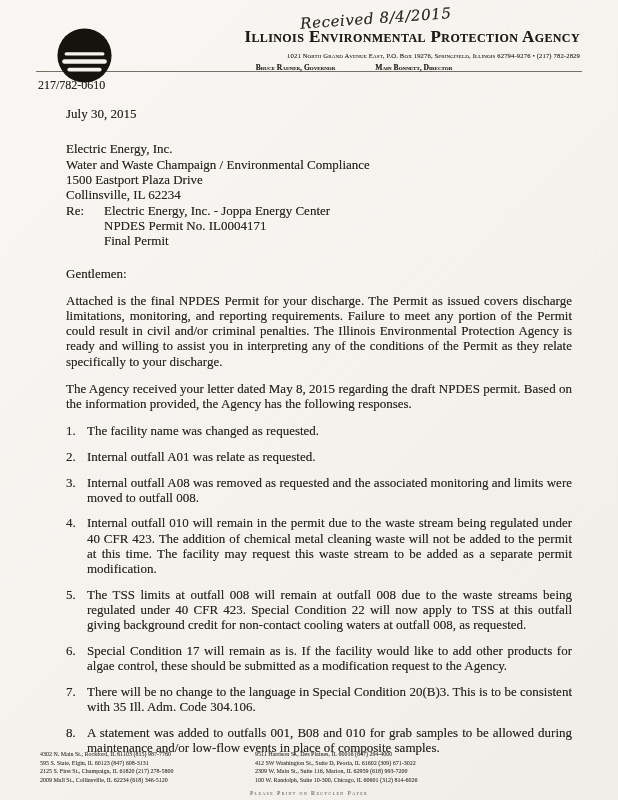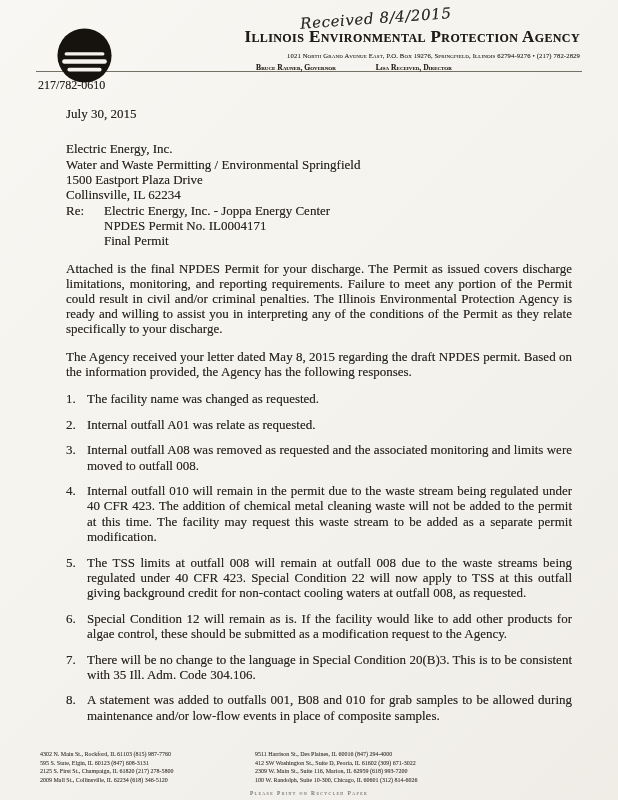--- a/index.html
+++ b/index.html
@@ -61,48 +61,49 @@
         <rect x="9" y="26.5" width="42" height="3.6" rx="1.8" fill="#f4f2ed"></rect>
         <rect x="6.5" y="34" width="47" height="4.6" rx="2.3" fill="#f4f2ed"></rect>
         <rect x="12" y="43" width="36" height="3.8" rx="1.9" fill="#f4f2ed"></rect>
       </svg>
     </div>
     <div class="header-text">
       <div class="agency-title">Illinois Environmental Protection Agency</div>
       <div class="agency-address">1021 North Grand Avenue East, P.O. Box 19276, Springfield, Illinois 62794-9276 • (217) 782-2829</div>
       <div class="officials">
         <span>Bruce Rauner, Governor</span>
-        <span>Lisa Received, Director</span>
+        <span>Main Bonnett, Director</span>
       </div>
     </div>
   </header>
 
   <div class="rule"></div>
 
   <div class="phone">217/782-0610</div>
 
   <main class="letter-body">
     <div class="date">July 30, 2015</div>
 
     <div class="recipient">
       <div>Electric Energy, Inc.</div>
-      <div>Water and Waste Permitting / Environmental Springfield</div>
+      <div>Water and Waste Champaign / Environmental Compliance</div>
       <div>1500 Eastport Plaza Drive</div>
       <div>Collinsville, IL 62234</div>
     </div>
 
     <div class="re-block">
       <span class="re-label">Re:</span>
       <div class="re-lines">
         <div>Electric Energy, Inc. - Joppa Energy Center</div>
         <div>NPDES Permit No. IL0004171</div>
         <div>Final Permit</div>
       </div>
     </div>
 
+    <div class="salutation">Gentlemen:</div>
 
     <p class="para">Attached is the final NPDES Permit for your discharge.  The Permit as issued covers discharge limitations, monitoring, and reporting requirements.  Failure to meet any portion of the Permit could result in civil and/or criminal penalties.  The Illinois Environmental Protection Agency is ready and willing to assist you in interpreting any of the conditions of the Permit as they relate specifically to your discharge.</p>
     <p class="para">The Agency received your letter dated May 8, 2015 regarding the draft NPDES permit.  Based on the information provided, the Agency has the following responses.</p>
 
     <div class="response-list">
       <div class="response-item">
         <span class="item-num">1.</span>
         <span class="item-text">The facility name was changed as requested.</span>
       </div>
       <div class="response-item">
@@ -116,21 +117,21 @@
       <div class="response-item">
         <span class="item-num">4.</span>
         <span class="item-text">Internal outfall 010 will remain in the permit due to the waste stream being regulated under 40 CFR 423.  The addition of chemical metal cleaning waste will not be added to the permit at this time.  The facility may request this waste stream to be added as a separate permit modification.</span>
       </div>
       <div class="response-item">
         <span class="item-num">5.</span>
         <span class="item-text">The TSS limits at outfall 008 will remain at outfall 008 due to the waste streams being regulated under 40 CFR 423.  Special Condition 22 will now apply to TSS at this outfall giving background credit for non-contact cooling waters at outfall 008, as requested.</span>
       </div>
       <div class="response-item">
         <span class="item-num">6.</span>
-        <span class="item-text">Special Condition 12 will remain as is.  If the facility would like to add other products for algae control, these should be submitted as a modification request to the Agency.</span>
+        <span class="item-text">Special Condition 17 will remain as is.  If the facility would like to add other products for algae control, these should be submitted as a modification request to the Agency.</span>
       </div>
       <div class="response-item">
         <span class="item-num">7.</span>
         <span class="item-text">There will be no change to the language in Special Condition 20(B)3.  This is to be consistent with 35 Ill. Adm. Code 304.106.</span>
       </div>
       <div class="response-item">
         <span class="item-num">8.</span>
         <span class="item-text">A statement was added to outfalls 001, B08 and 010 for grab samples to be allowed during maintenance and/or low-flow events in place of composite samples.</span>
       </div>
     </div>

